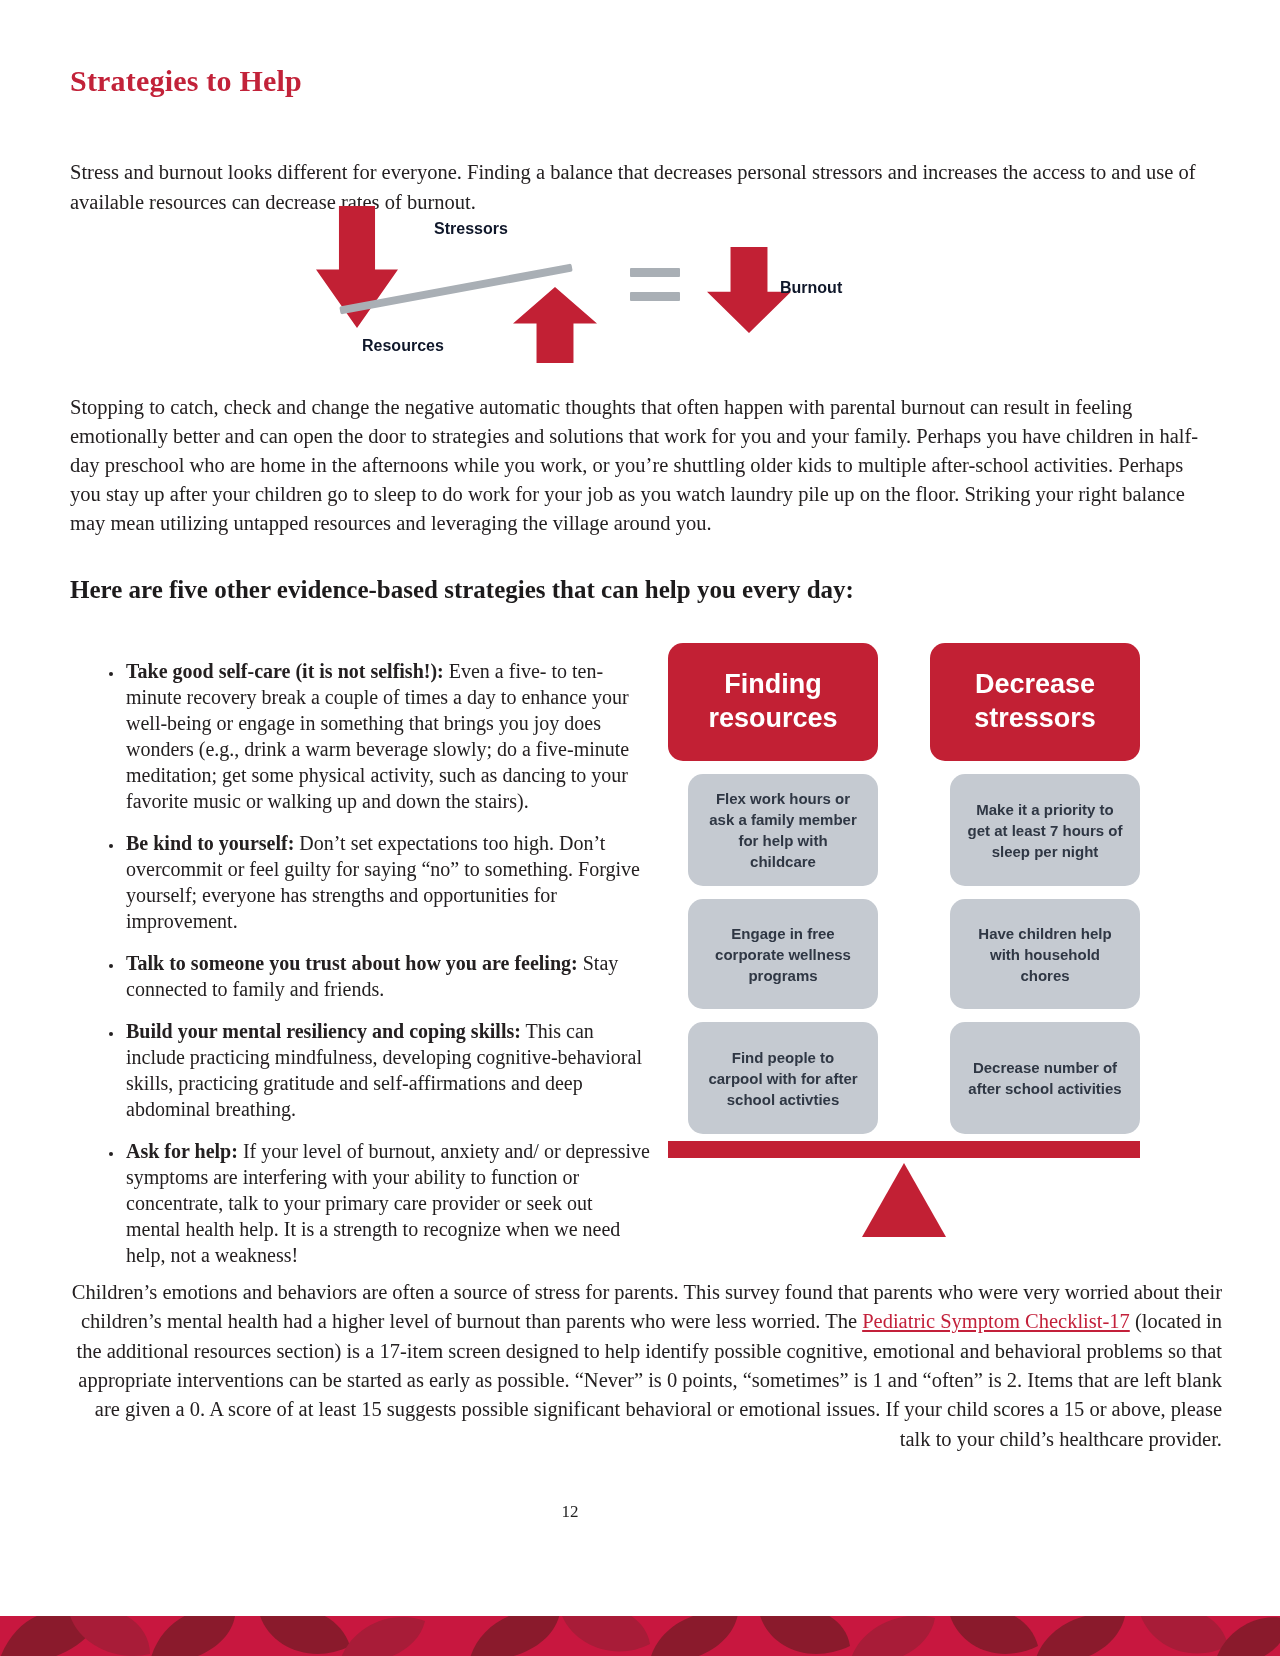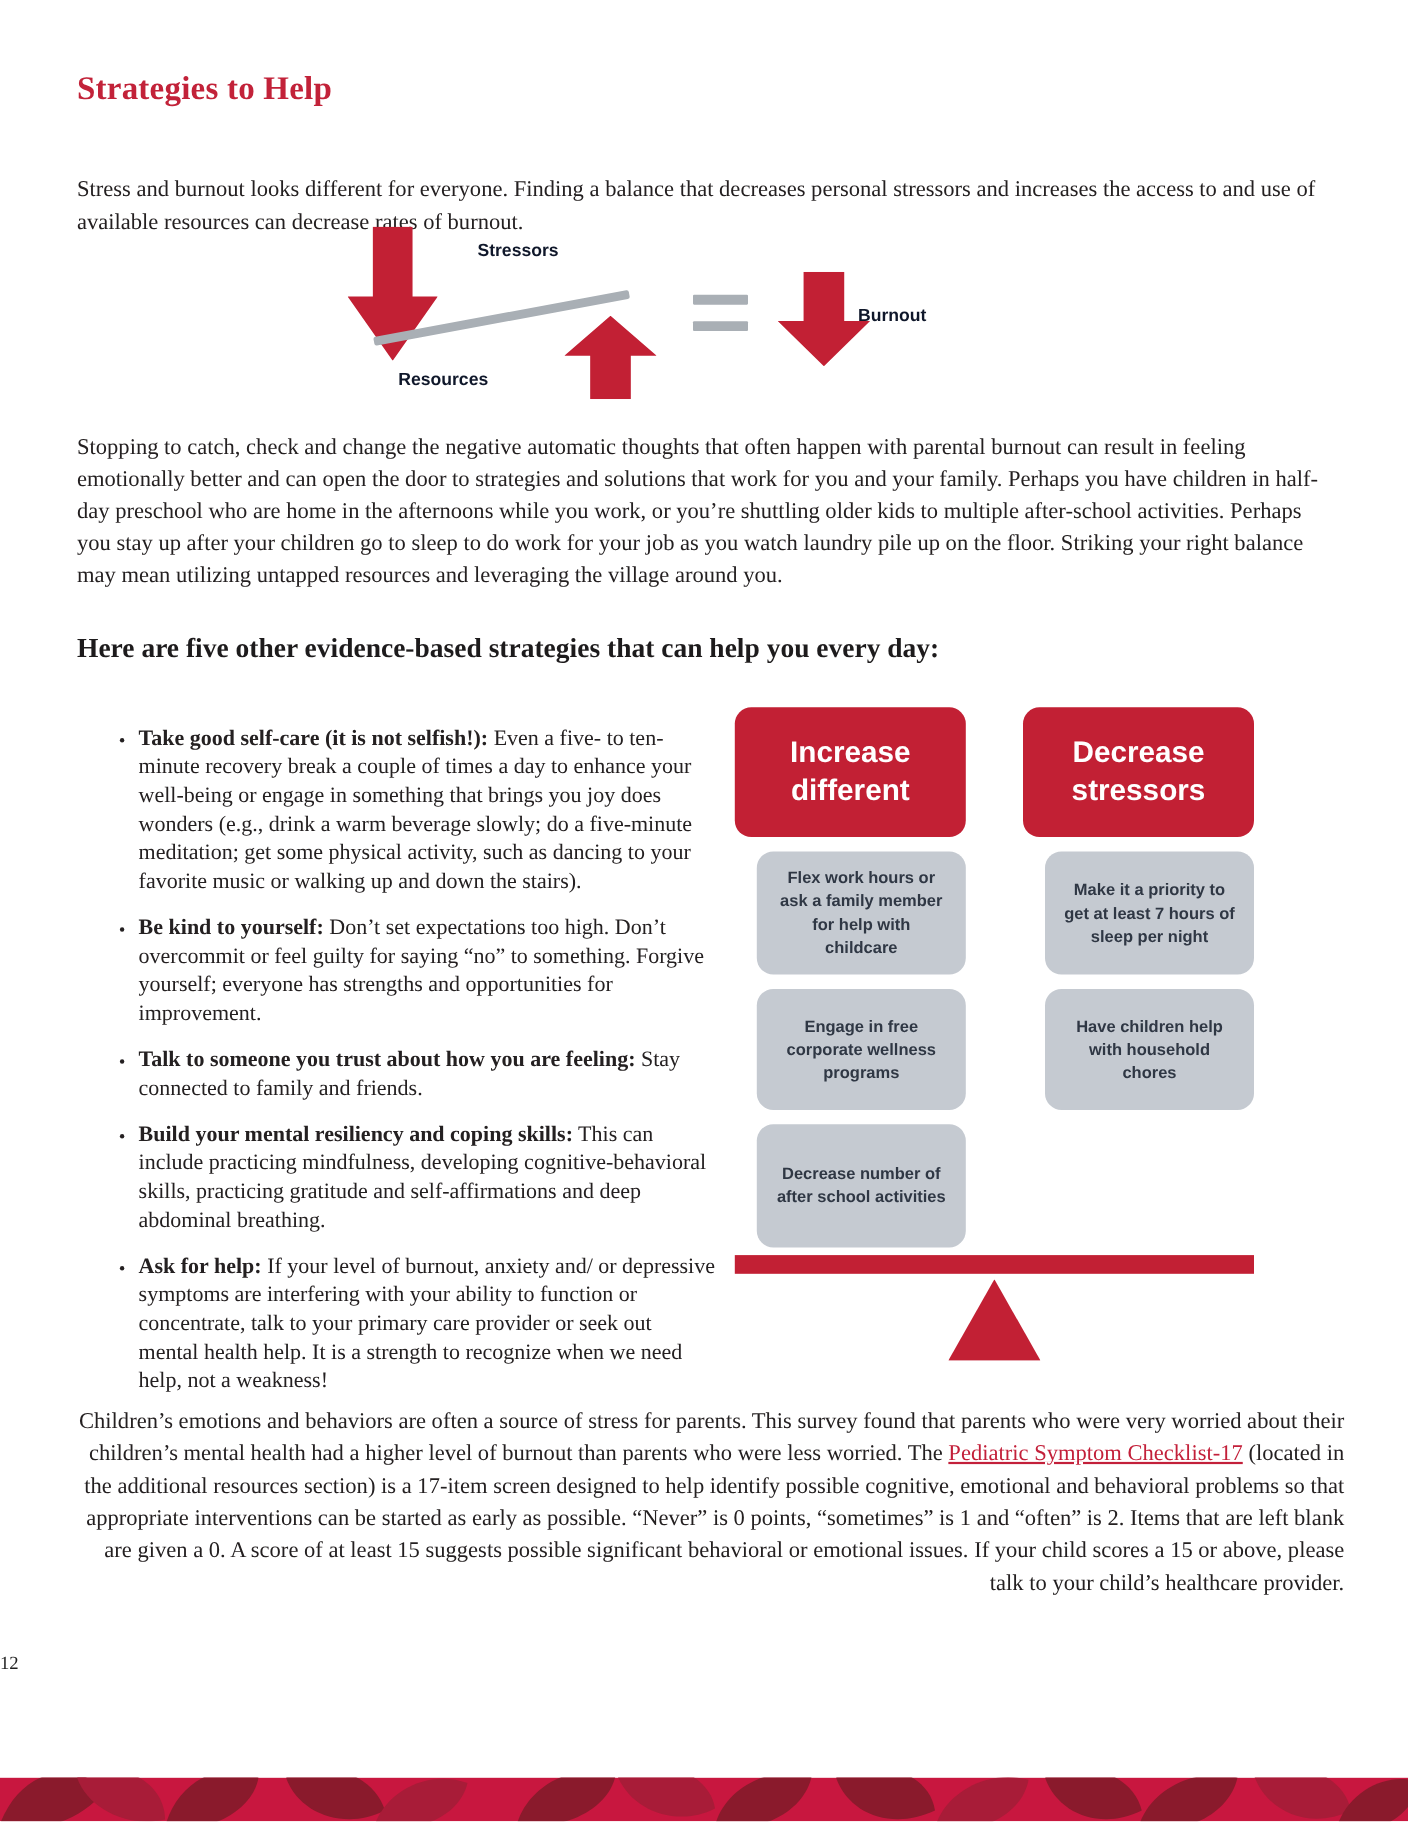--- a/index.html
+++ b/index.html
@@ -68,21 +68,21 @@
   .beam { margin-top:7px; width:472px; height:17px; background:#C22034; }
   .fulcrum { margin:5px auto 0 auto; width:84px; height:74px; background:#C22034;
     clip-path:polygon(50% 0, 100% 100%, 0 100%); }
   
   .closing {
     position:absolute; left:70px; top:1278px; width:1152px;
     font-size:20.5px; line-height:1.43;text-align:right;
   }
   .psc-link { color:#C3203A; text-decoration:underline; }
   .page-number { position:absolute; left:0; top:1502px; width:1140px;
-    font-size:17px; color:#1F1F1F; }
+    text-align:center; font-size:17px; color:#1F1F1F; }
   
   .footer-band { position:absolute; left:0; top:1616px; width:1280px; height:40px; }
   .footer-band svg { display:block; width:1280px; height:40px; }
 </style>
 </head>
 <body>
 
 <div class="page">
 
   <h1 class="page-title">Strategies to Help</h1>
@@ -123,26 +123,27 @@
       <span>This can include practicing mindfulness, developing cognitive-behavioral skills, practicing gratitude and self-affirmations and deep abdominal breathing.</span>
     </li>
     <li>
       <span class="bullet-lead">Ask for help:</span>
       <span>If your level of burnout, anxiety and/ or depressive symptoms are interfering with your ability to function or concentrate, talk to your primary care provider or seek out mental health help. It is a strength to recognize when we need help, not a weakness!</span>
     </li>
   </ul>
 
   <div class="infographic">
     <div class="ig-grid">
-      <div class="ig-header">Increase different</div>
+      <div class="ig-header">Finding resources</div>
       <div class="ig-header">Decrease stressors</div>
       <div class="ig-box">Flex work hours or ask a family member for help with childcare</div>
       <div class="ig-box">Make it a priority to get at least 7 hours of sleep per night</div>
       <div class="ig-box">Engage in free corporate wellness programs</div>
       <div class="ig-box">Have children help with household chores</div>
+      <div class="ig-box">Find people to carpool with for after school activties</div>
       <div class="ig-box">Decrease number of after school activities</div>
     </div>
     <div class="beam"></div>
     <div class="fulcrum"></div>
   </div>
 
   <p class="closing"><span>Children’s emotions and behaviors are often a source of stress for parents. This survey found that parents who were very worried about their children’s mental health had a higher level of burnout than parents who were less worried. The </span><a href="#" class="psc-link">Pediatric Symptom Checklist-17</a><span> (located in the additional resources section) is a 17-item screen designed to help identify possible cognitive, emotional and behavioral problems so that appropriate interventions can be started as early as possible. “Never” is 0 points, “sometimes” is 1 and “often” is 2. Items that are left blank are given a 0. A score of at least 15 suggests possible significant behavioral or emotional issues. If your child scores a 15 or above, please talk to your child’s healthcare provider.</span></p>
 
   <div class="page-number">12</div>
 

